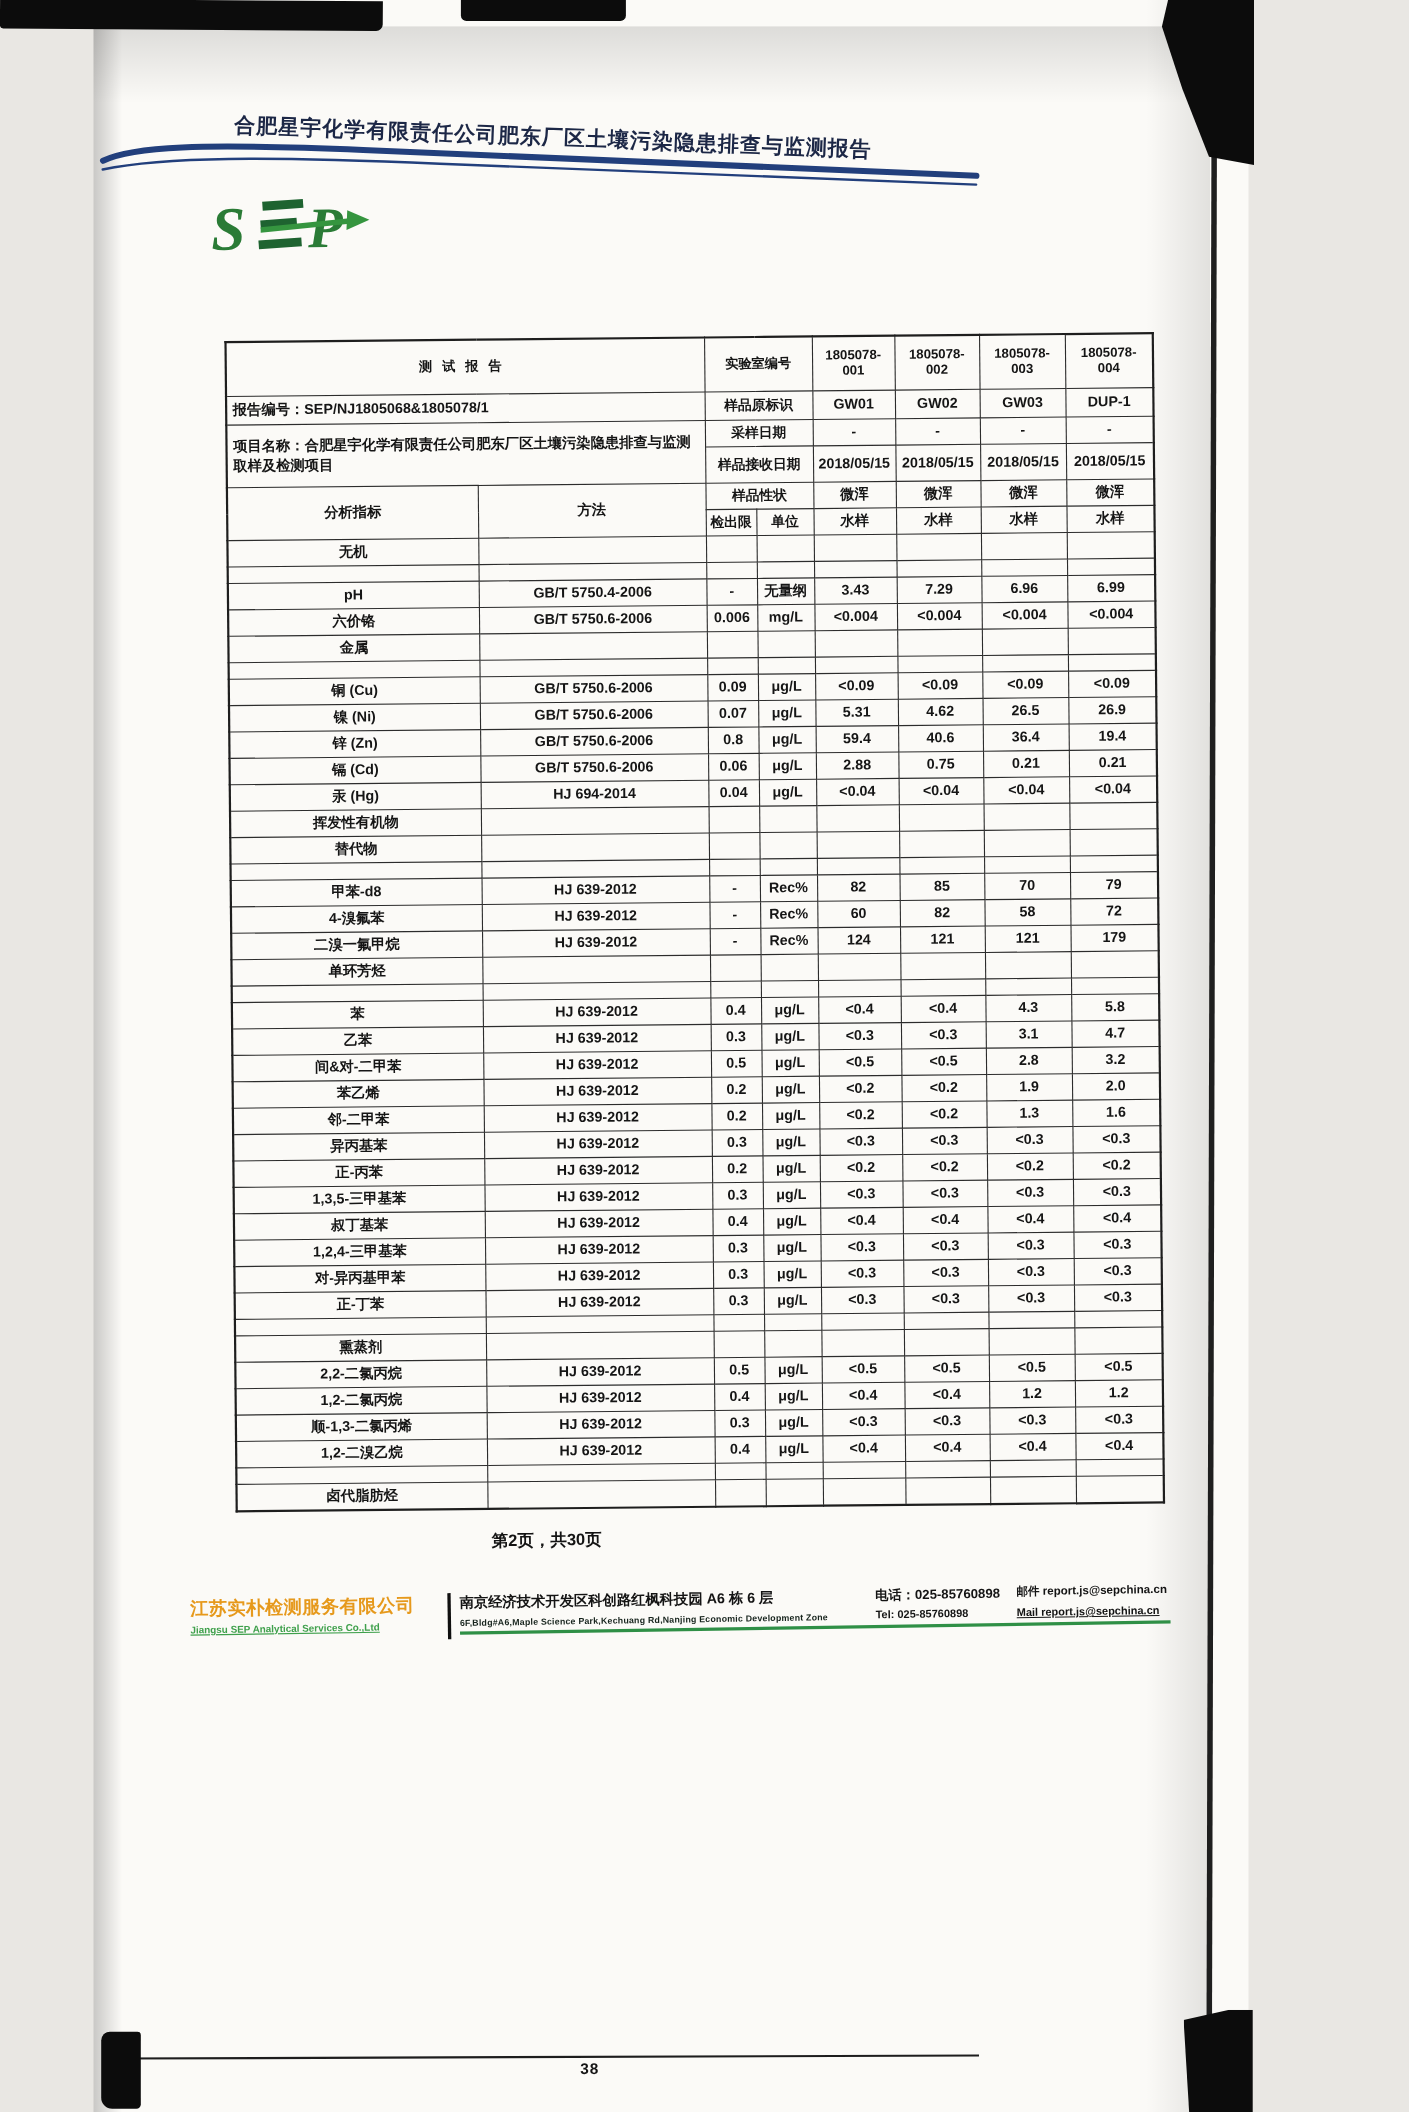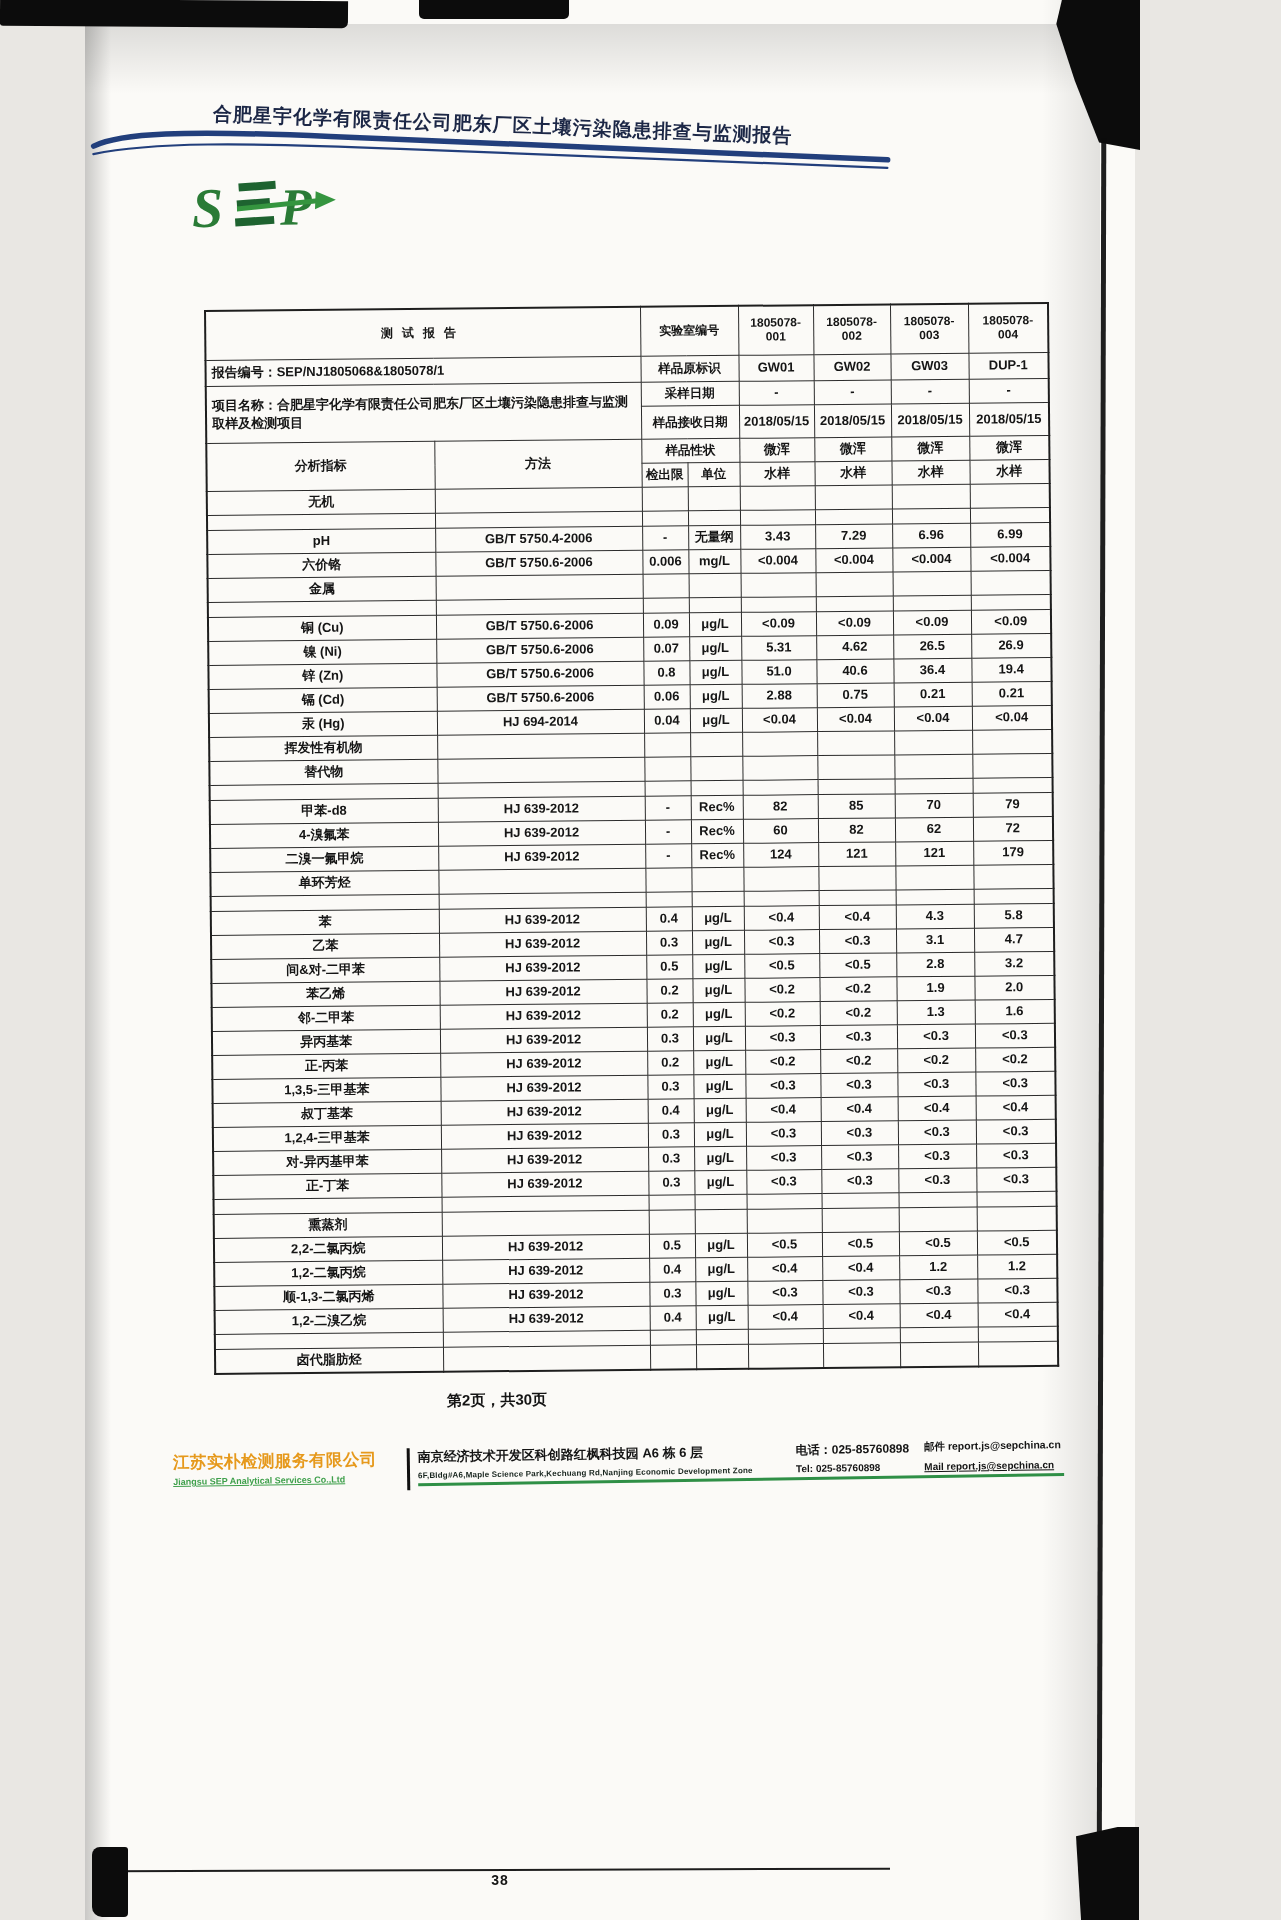--- a/index.html
+++ b/index.html
@@ -57,21 +57,21 @@
   .f-address{width:372px;flex:none;}
   .address-cn{font-size:13px;font-weight:bold;}
   .address-en{font-size:8px;font-weight:bold;color:#16231c;margin-top:5px;letter-spacing:.2px;}
   .f-contact{width:268px;flex:none;display:grid;grid-template-columns:auto auto;column-gap:12px;row-gap:4px;padding-left:6px;}
   .phone-cn{font-size:12px;font-weight:bold;white-space:nowrap;}
   .mail-cn{font-size:10.5px;font-weight:bold;white-space:nowrap;}
   .tel-en{font-size:10px;font-weight:bold;white-space:nowrap;}
   .mail-en{font-size:10px;font-weight:bold;white-space:nowrap;text-decoration:underline;}
   .bottom-line{position:absolute;left:112px;top:1869px;width:778px;border-top:2px solid #1d1d1d;
                transform:rotate(-.2deg);}
-  .page-number{position:absolute;left:455px;top:1872px;width:90px;text-align:center;
+  .page-number{position:absolute;left:455px;top:1872px;width:90px;text-align:right;
                font-size:14px;font-weight:bold;letter-spacing:1px;}
 </style>
 </head>
 <body>
 
 <div class="stage">
 
   <div class="paper"></div>
   <div class="shadow-left"></div>
   <div class="shadow-top"></div>
@@ -243,21 +243,21 @@
           <td>5.31</td>
           <td>4.62</td>
           <td>26.5</td>
           <td>26.9</td>
         </tr>
         <tr>
           <td>锌 (Zn)</td>
           <td>GB/T 5750.6-2006</td>
           <td>0.8</td>
           <td>μg/L</td>
-          <td>51.0</td>
+          <td>59.4</td>
           <td>40.6</td>
           <td>36.4</td>
           <td>19.4</td>
         </tr>
         <tr>
           <td>镉 (Cd)</td>
           <td>GB/T 5750.6-2006</td>
           <td>0.06</td>
           <td>μg/L</td>
           <td>2.88</td>
@@ -315,21 +315,21 @@
           <td>70</td>
           <td>79</td>
         </tr>
         <tr>
           <td>4-溴氟苯</td>
           <td>HJ 639-2012</td>
           <td>-</td>
           <td>Rec%</td>
           <td>60</td>
           <td>82</td>
-          <td>62</td>
+          <td>58</td>
           <td>72</td>
         </tr>
         <tr>
           <td>二溴一氟甲烷</td>
           <td>HJ 639-2012</td>
           <td>-</td>
           <td>Rec%</td>
           <td>124</td>
           <td>121</td>
           <td>121</td>

